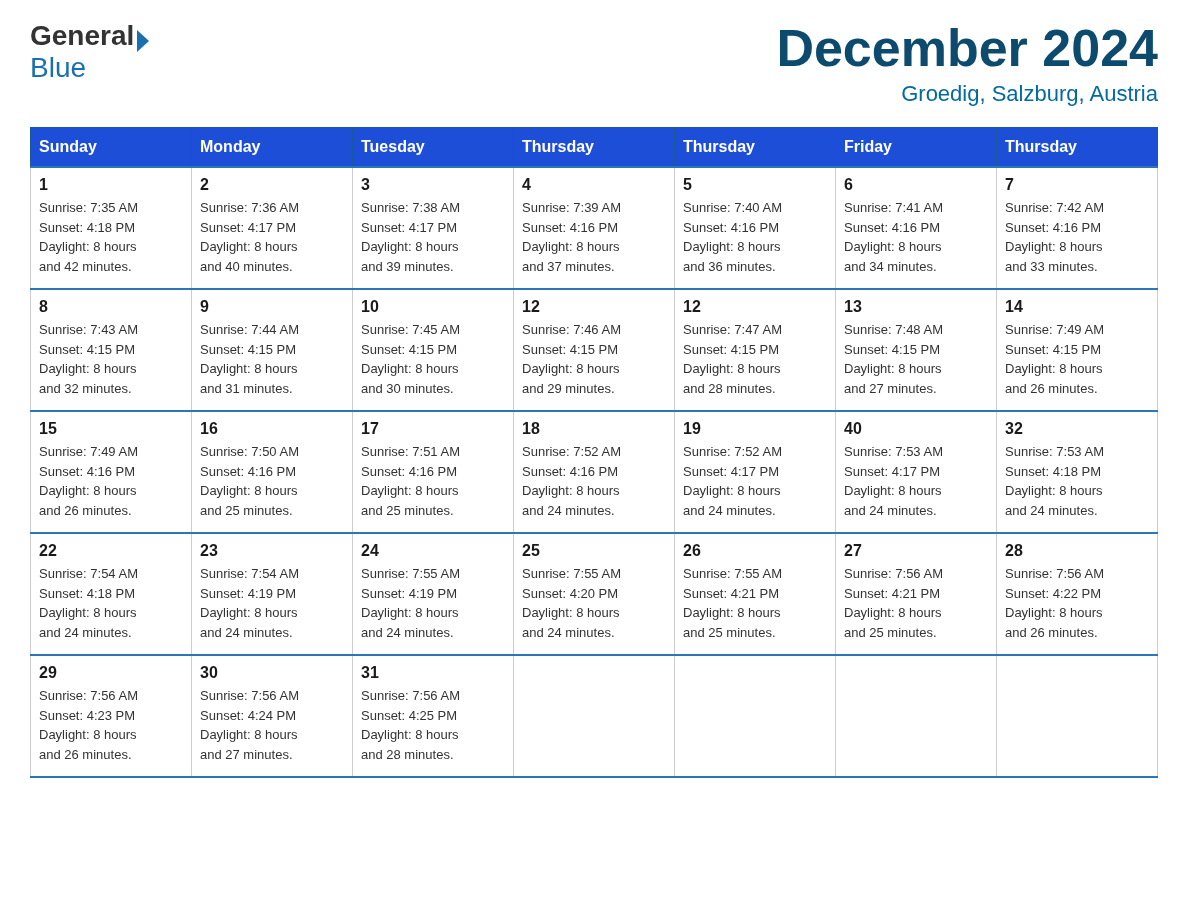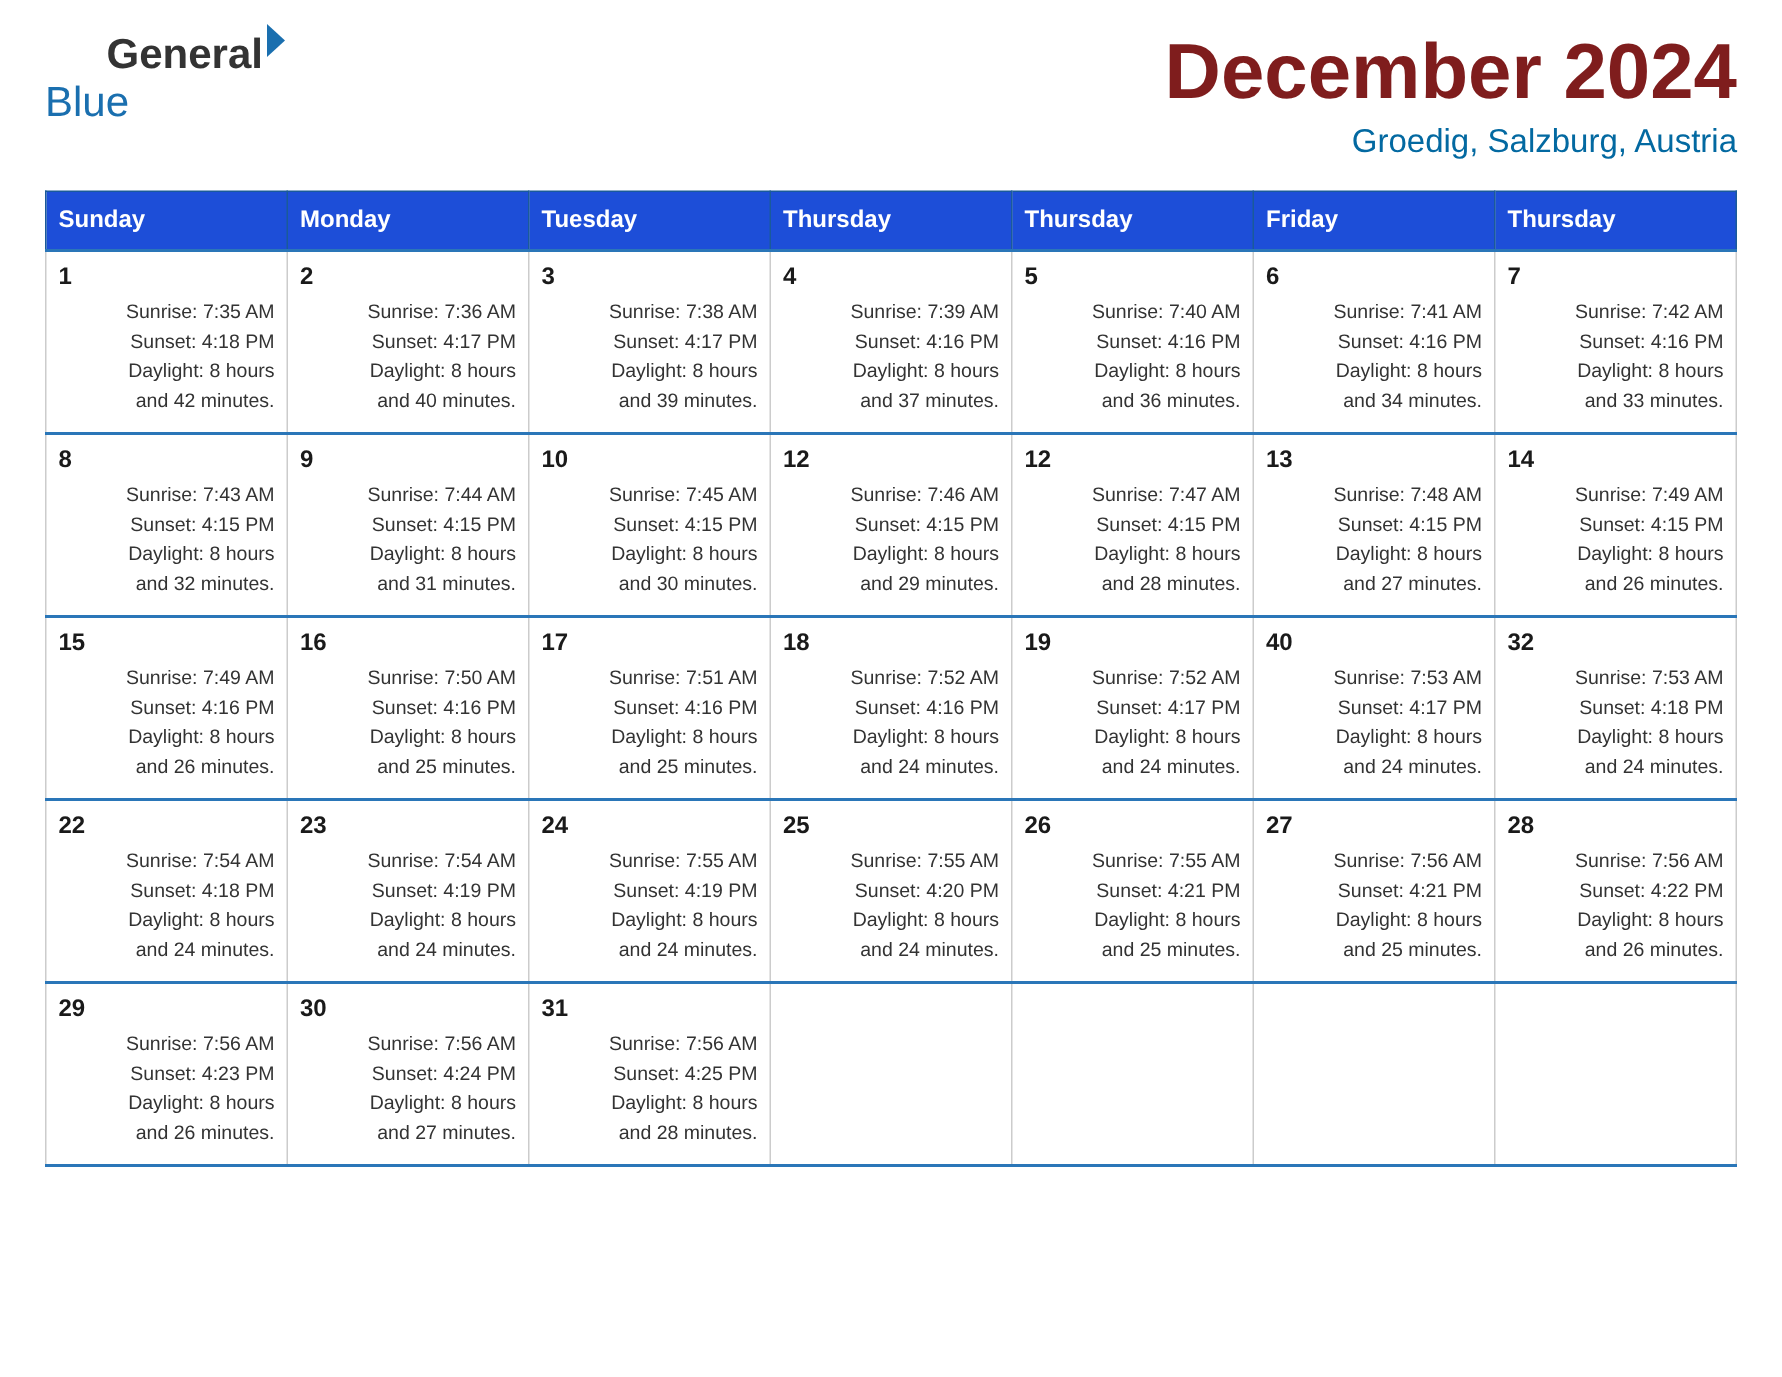--- a/index.html
+++ b/index.html
@@ -16,30 +16,29 @@
       align-items: flex-start;
       margin-bottom: 20px;
     }
     .logo {
       display: flex;
       flex-direction: column;
       align-items: flex-start;
     }
     .logo-line1 {
       display: flex;
-      align-items: flex-start;
-      margin-left: 41px;
+      align-items: flex-end;
     }
     .title-block {
       text-align: right;
     }
     .month-title {
       font-size: 52px;
       font-weight: bold;
-      color: #7f1d1d;
+      color: #0c4a6e;
       line-height: 1.1;
     }
     .location-title {
       font-size: 22px;
       color: #0369a1;
       margin-top: 4px;
     }
     .calendar-table {
       width: 100%;
       border-collapse: collapse;
@@ -68,21 +67,20 @@
       font-size: 16px;
       font-weight: bold;
       color: #1a1a1a;
       display: block;
       margin-bottom: 4px;
     }
     .day-info {
       font-size: 13px;
       line-height: 1.5;
       color: #333333;
-      text-align: right;
     }
     .empty-cell {
       background: #ffffff;
     }
     tr {
       border-bottom: 2px solid #2a76b8;
     }
   </style>
 </head>
 <body>

